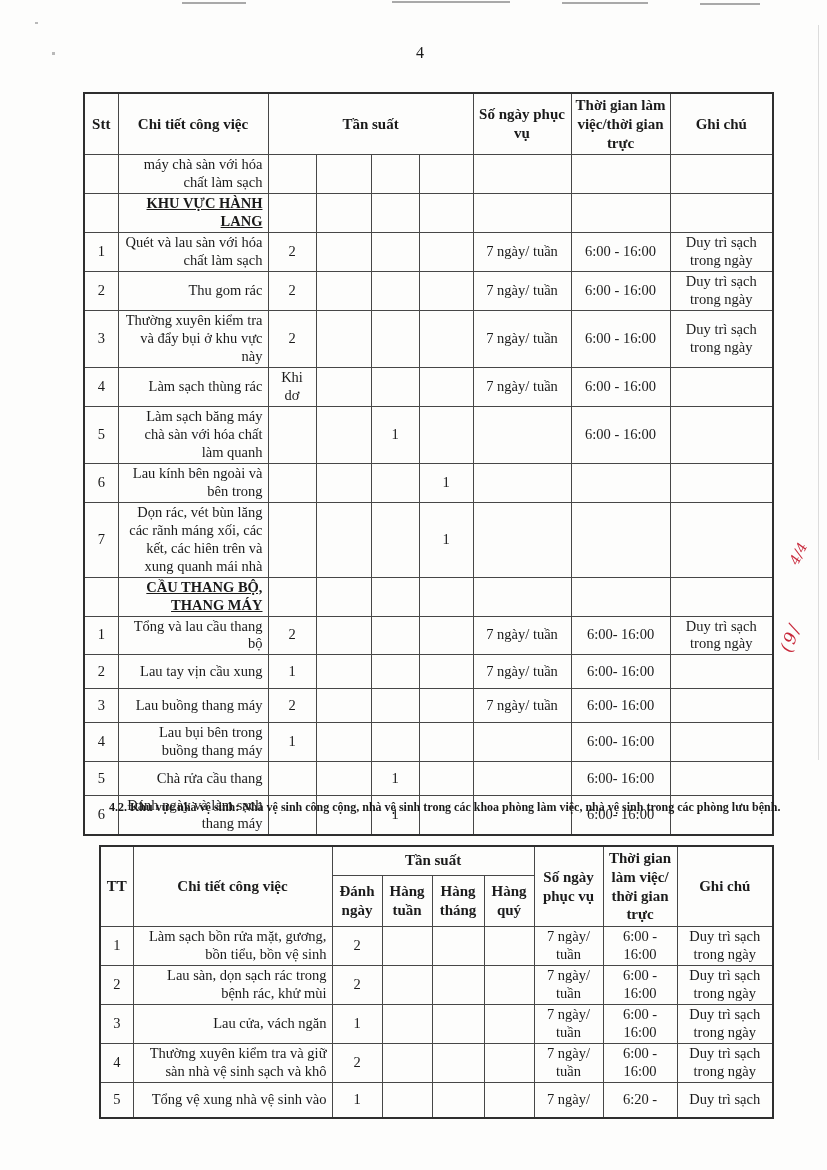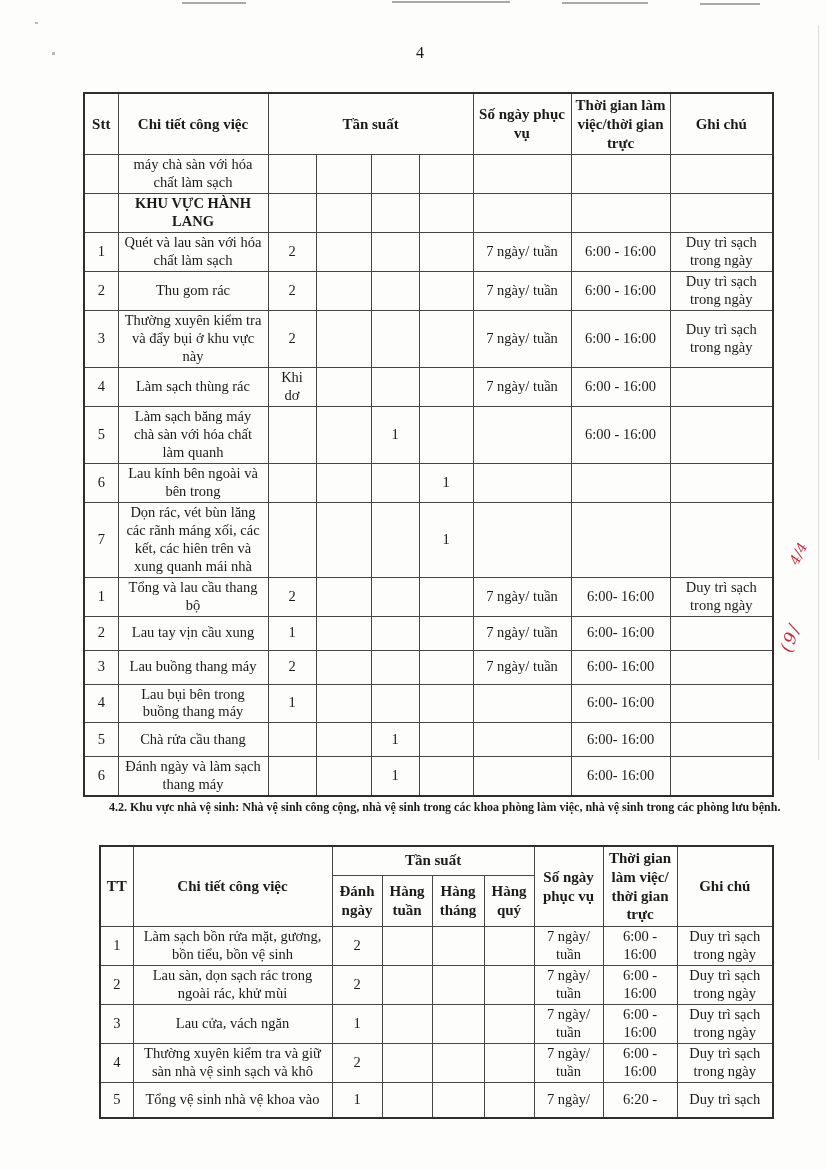--- a/index.html
+++ b/index.html
@@ -7,22 +7,22 @@
     position:relative;width:827px;height:1170px;background:#fdfdfc;overflow:hidden;
     font-family:"Liberation Serif","DejaVu Serif",serif;color:#1a1a1a;
   }
   .page-number{position:absolute;left:416px;top:44px;font-size:16px;}
   table{border-collapse:collapse;table-layout:fixed;position:absolute;border:2px solid #2e2e2e;}
   .t1{left:83px;top:92px;width:689px;}
   .t2{left:99px;top:845px;width:673px;}
   th,td{border:1px solid #474747;padding:1px 5px;font-size:14.5px;line-height:1.24;
         text-align:center;vertical-align:middle;overflow:hidden;}
   th{font-weight:bold;font-size:15px;padding:2px 3px;line-height:1.25;}
-  td.c-task{text-align:center;}
-  tr.section-row td{font-weight:bold;}
+  td.c-task{text-align:right;}
+  tr.section-row td{font-weight:bold;text-decoration:underline;}
   tr{page-break-inside:avoid;}
   .t1 tbody tr{height:34px;}
   .t2 tbody tr{height:36px;}
   .heading42{position:absolute;left:99px;top:789px;width:678px;margin:10px;
              font-weight:bold;font-size:12px;line-height:1.38;text-align:justify;}
   .red-mark{position:absolute;color:#c8293b;font-style:italic;
             font-family:"DejaVu Serif",serif;transform-origin:left top;}
   .red-mark-1{left:786px;top:560px;font-size:14px;transform:rotate(-64deg);}
   .red-mark-2{left:776px;top:648px;font-size:17px;transform:rotate(-70deg);letter-spacing:2px;}
   .scan-edge-line{position:absolute;left:818px;top:25px;width:1px;height:735px;background:#dcdcdc;}
@@ -161,20 +161,31 @@
           <td class="c-time"></td>
           <td class="c-note"></td>
         </tr>
         <tr>
           <td class="c-stt">7</td>
           <td class="c-task">Dọn rác, vét bùn lăng các rãnh máng xối, các kết, các hiên trên và xung quanh mái nhà</td>
           <td class="c-f1"></td>
           <td class="c-f2"></td>
           <td class="c-f3"></td>
           <td class="c-f4">1</td>
+          <td class="c-days"></td>
+          <td class="c-time"></td>
+          <td class="c-note"></td>
+        </tr>
+        <tr class="section-row">
+          <td class="c-stt"></td>
+          <td class="c-task">CẦU THANG BỘ, THANG MÁY</td>
+          <td class="c-f1"></td>
+          <td class="c-f2"></td>
+          <td class="c-f3"></td>
+          <td class="c-f4"></td>
           <td class="c-days"></td>
           <td class="c-time"></td>
           <td class="c-note"></td>
         </tr>
         <tr>
           <td class="c-stt">1</td>
           <td class="c-task">Tổng và lau cầu thang bộ</td>
           <td class="c-f1">2</td>
           <td class="c-f2"></td>
           <td class="c-f3"></td>
@@ -278,21 +289,21 @@
           <td class="c-f1">2</td>
           <td class="c-f2"></td>
           <td class="c-f3"></td>
           <td class="c-f4"></td>
           <td class="c-days">7 ngày/ tuần</td>
           <td class="c-time">6:00 - 16:00</td>
           <td class="c-note">Duy trì sạch trong ngày</td>
         </tr>
         <tr>
           <td class="c-stt">2</td>
-          <td class="c-task">Lau sàn, dọn sạch rác trong ngoài rác, khử mùi</td>
+          <td class="c-task">Lau sàn, dọn sạch rác trong bệnh rác, khử mùi</td>
           <td class="c-f1">2</td>
           <td class="c-f2"></td>
           <td class="c-f3"></td>
           <td class="c-f4"></td>
           <td class="c-days">7 ngày/ tuần</td>
           <td class="c-time">6:00 - 16:00</td>
           <td class="c-note">Duy trì sạch trong ngày</td>
         </tr>
         <tr>
           <td class="c-stt">3</td>
@@ -311,21 +322,21 @@
           <td class="c-f1">2</td>
           <td class="c-f2"></td>
           <td class="c-f3"></td>
           <td class="c-f4"></td>
           <td class="c-days">7 ngày/ tuần</td>
           <td class="c-time">6:00 - 16:00</td>
           <td class="c-note">Duy trì sạch trong ngày</td>
         </tr>
         <tr>
           <td class="c-stt">5</td>
-          <td class="c-task">Tổng vệ sinh nhà vệ khoa vào</td>
+          <td class="c-task">Tổng vệ xung nhà vệ sinh vào</td>
           <td class="c-f1">1</td>
           <td class="c-f2"></td>
           <td class="c-f3"></td>
           <td class="c-f4"></td>
           <td class="c-days">7 ngày/</td>
           <td class="c-time">6:20 -</td>
           <td class="c-note">Duy trì sạch</td>
         </tr>
       </tbody>
   </table>

